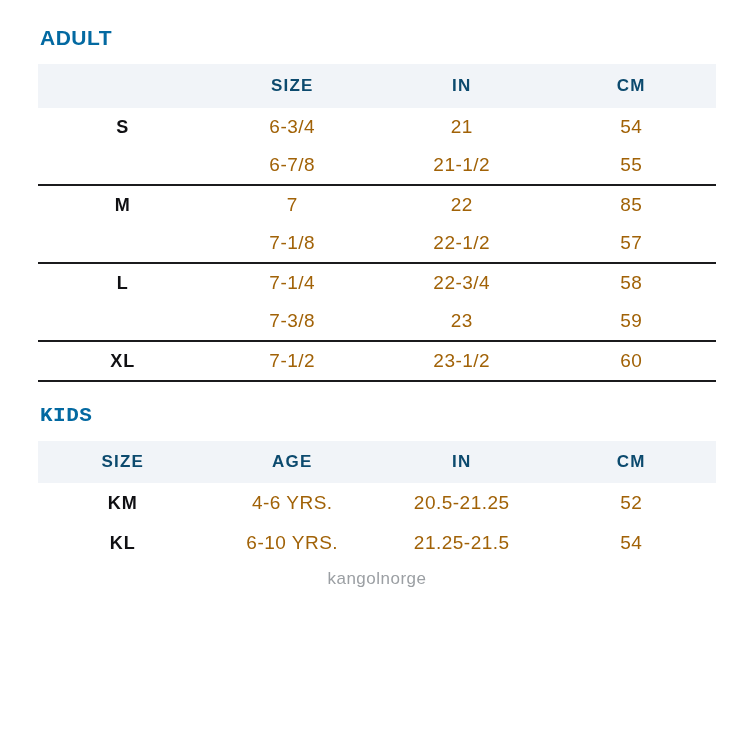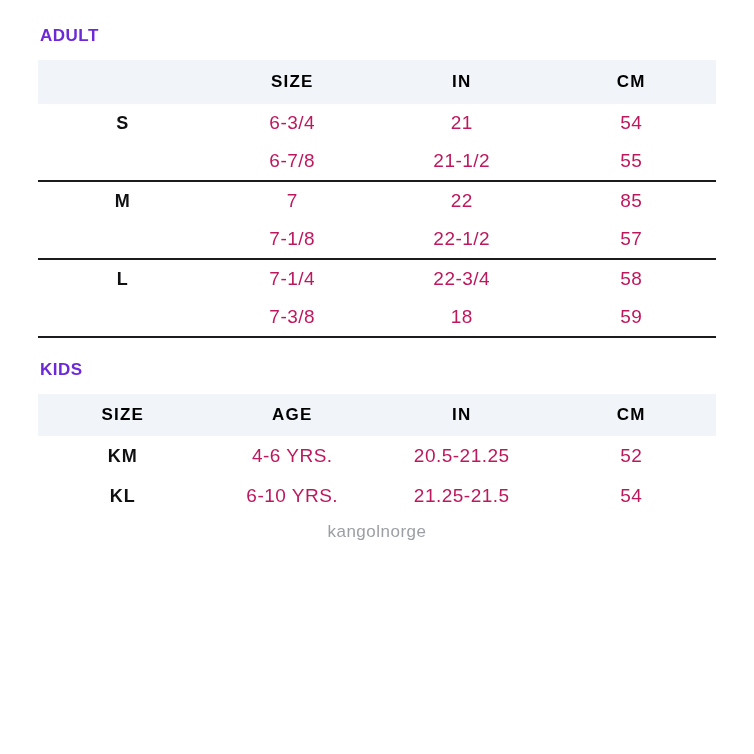--- a/index.html
+++ b/index.html
@@ -10,49 +10,50 @@
   }
   body {
     width: 754px;
     height: 754px;
     overflow: hidden;
   }
   .wrap {
     padding: 26px 38px 0 38px;
   }
   .section-title {
-    font-size: 17px;
+    font-size: 21px;
     font-weight: 800;
-    color: #6d28d9;
+    color: #0369a1;
     letter-spacing: 0.5px;
     margin: 0 0 14px 2px;
   }
   .kids-title {
     margin-top: 22px;
+    font-family: Liberation Mono, monospace;
   }
   table.size-table {
     width: 678px;
     border-collapse: collapse;
     table-layout: fixed;
   }
   table.size-table th {
     background: #f1f4f8;
     height: 44px;
     font-size: 17px;
     font-weight: 700;
-    color: #000000;
+    color: #0c4a6e;
     letter-spacing: 1.2px;
     text-align: center;
     padding: 0;
   }
   table.size-table td {
     height: 38px;
     font-size: 19px;
     font-weight: 400;
-    color: #be185d;
+    color: #a16207;
     text-align: center;
     padding: 0;
     letter-spacing: 0.5px;
   }
   table.size-table td.lbl {
     font-size: 18px;
     font-weight: 700;
     color: #101013;
     letter-spacing: 1px;
   }
@@ -124,26 +125,32 @@
     <tbody class="group">
       <tr>
         <td class="lbl">L</td>
         <td>7-1/4</td>
         <td>22-3/4</td>
         <td>58</td>
       </tr>
       <tr>
         <td class="lbl"></td>
         <td>7-3/8</td>
-        <td>18</td>
+        <td>23</td>
         <td>59</td>
       </tr>
     </tbody>
 
     <tbody class="group">
+      <tr>
+        <td class="lbl">XL</td>
+        <td>7-1/2</td>
+        <td>23-1/2</td>
+        <td>60</td>
+      </tr>
     </tbody>
 
     <tbody class="group">
     </tbody>
   </table>
 
   <h2 class="section-title kids-title">KIDS</h2>
 
   <table class="size-table kids-table">
     <thead>

